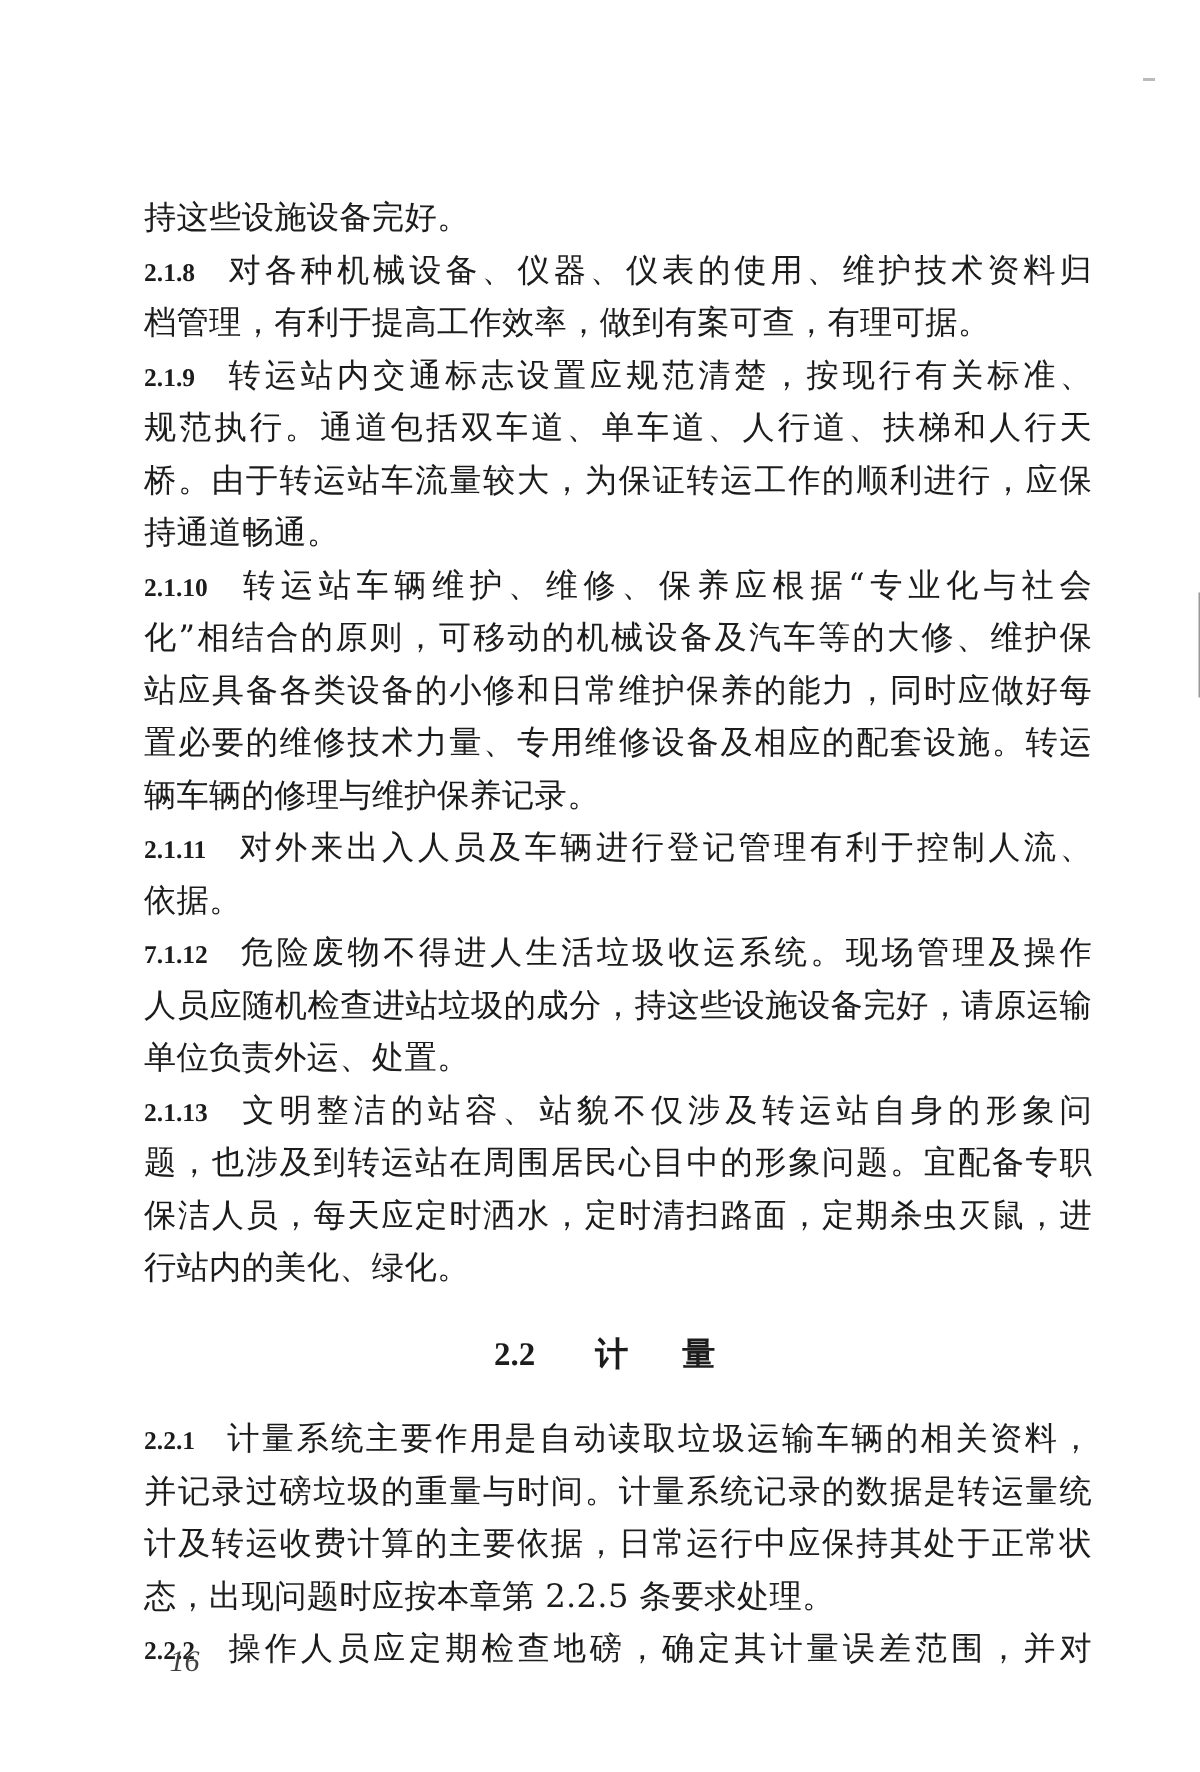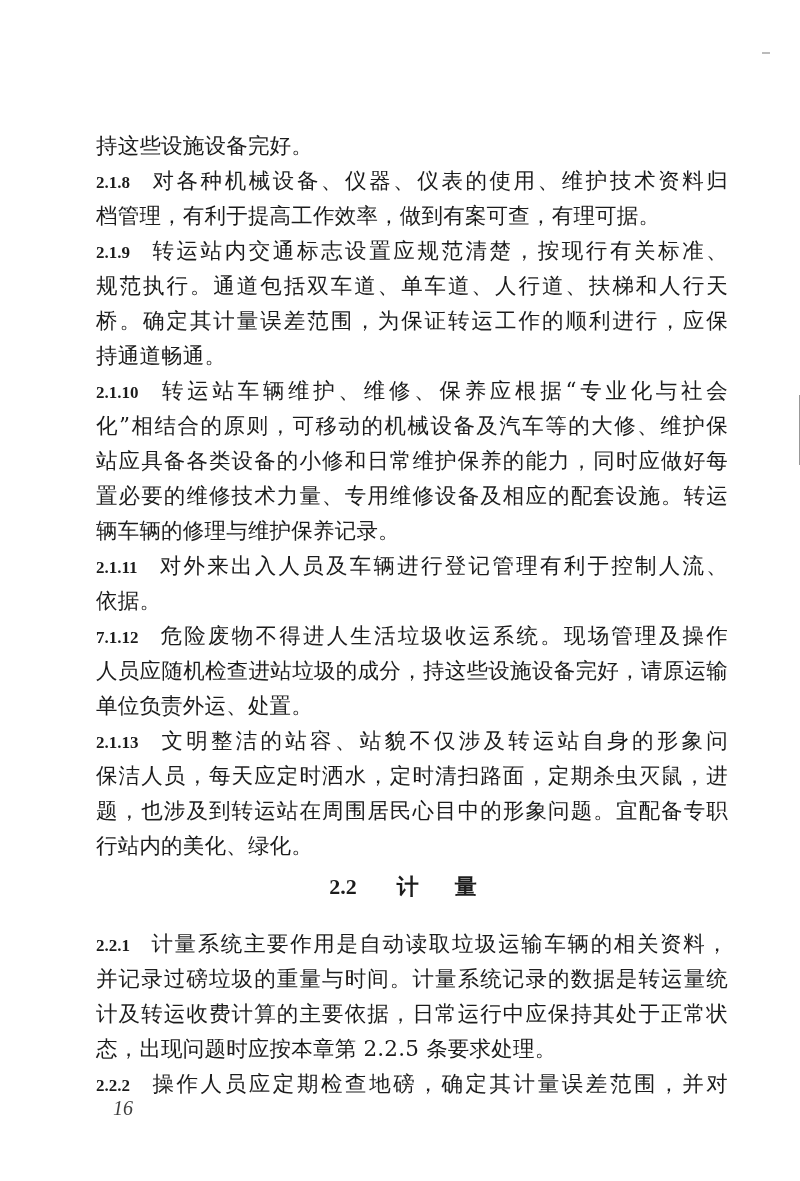--- a/index.html
+++ b/index.html
@@ -12,21 +12,21 @@
     font-size: 21.5px; line-height: 35px; height: 35px; white-space: nowrap;
     letter-spacing: 0.2px; text-align: justify; text-align-last: justify;
   }
   .line.last { text-align-last: left; }
   .num {
     font-family: "Liberation Serif", "DejaVu Serif", serif; font-weight: bold;
     font-size: 17px; margin-right: 20px; letter-spacing: 0;
   }
   .heading {
     text-align: center; font-weight: bold; font-size: 22px; line-height: 35px;
-    height: 35px; margin-top: 6px; margin-bottom: 22px;
+    height: 35px; margin-top: 22px; margin-bottom: 22px;
   }
   .heading .hnum { font-family: "Liberation Serif", serif; margin-right: 22px; }
   .heading .hc { margin: 0 18px; }
   .page-number {
     position: absolute; left: 113px; top: 1097px; font-style: italic;
     font-family: "Liberation Serif", serif; font-size: 20px; color: #404040; text-align: right;
   }
   .corner-mark { position: absolute; left: 762px; top: 52px; width: 8px; height: 2px; background: #bbb; }
   .edge-line { position: absolute; left: 799px; top: 395px; width: 1px; height: 70px; background: #999; }
 </style>
@@ -36,35 +36,35 @@
 <div class="corner-mark"></div>
 <div class="edge-line"></div>
 
 <div class="page">
   <div id="before">
       <div class="line last"><span>持这些设施设备完好。</span></div>
       <div class="line"><span class="num">2.1.8</span><span>对各种机械设备、仪器、仪表的使用、维护技术资料归</span></div>
       <div class="line last"><span>档管理，有利于提高工作效率，做到有案可查，有理可据。</span></div>
       <div class="line"><span class="num">2.1.9</span><span>转运站内交通标志设置应规范清楚，按现行有关标准、</span></div>
       <div class="line"><span>规范执行。通道包括双车道、单车道、人行道、扶梯和人行天</span></div>
-      <div class="line"><span>桥。确定其计量误差范围，为保证转运工作的顺利进行，应保</span></div>
+      <div class="line"><span>桥。由于转运站车流量较大，为保证转运工作的顺利进行，应保</span></div>
       <div class="line last"><span>持通道畅通。</span></div>
       <div class="line"><span class="num">2.1.10</span><span>转运站车辆维护、维修、保养应根据“专业化与社会</span></div>
       <div class="line"><span>化”相结合的原则，可移动的机械设备及汽车等的大修、维护保</span></div>
       <div class="line"><span>站应具备各类设备的小修和日常维护保养的能力，同时应做好每</span></div>
       <div class="line"><span>置必要的维修技术力量、专用维修设备及相应的配套设施。转运</span></div>
       <div class="line last"><span>辆车辆的修理与维护保养记录。</span></div>
       <div class="line"><span class="num">2.1.11</span><span>对外来出入人员及车辆进行登记管理有利于控制人流、</span></div>
       <div class="line last"><span>依据。</span></div>
       <div class="line"><span class="num">7.1.12</span><span>危险废物不得进人生活垃圾收运系统。现场管理及操作</span></div>
       <div class="line"><span>人员应随机检查进站垃圾的成分，持这些设施设备完好，请原运输</span></div>
       <div class="line last"><span>单位负责外运、处置。</span></div>
       <div class="line"><span class="num">2.1.13</span><span>文明整洁的站容、站貌不仅涉及转运站自身的形象问</span></div>
+      <div class="line"><span>题，也涉及到转运站在周围居民心目中的形象问题。宜配备专职</span></div>
       <div class="line"><span>保洁人员，每天应定时洒水，定时清扫路面，定期杀虫灭鼠，进</span></div>
-      <div class="line"><span>题，也涉及到转运站在周围居民心目中的形象问题。宜配备专职</span></div>
       <div class="line last"><span>行站内的美化、绿化。</span></div>
     </div>
   <div class="heading">
     <span class="hnum">2.2</span><span class="hc">计</span><span class="hc">量</span>
   </div>
   <div id="after">
       <div class="line"><span class="num">2.2.1</span><span>计量系统主要作用是自动读取垃圾运输车辆的相关资料，</span></div>
       <div class="line"><span>并记录过磅垃圾的重量与时间。计量系统记录的数据是转运量统</span></div>
       <div class="line"><span>计及转运收费计算的主要依据，日常运行中应保持其处于正常状</span></div>
       <div class="line last"><span>态，出现问题时应按本章第 2.2.5 条要求处理。</span></div>

